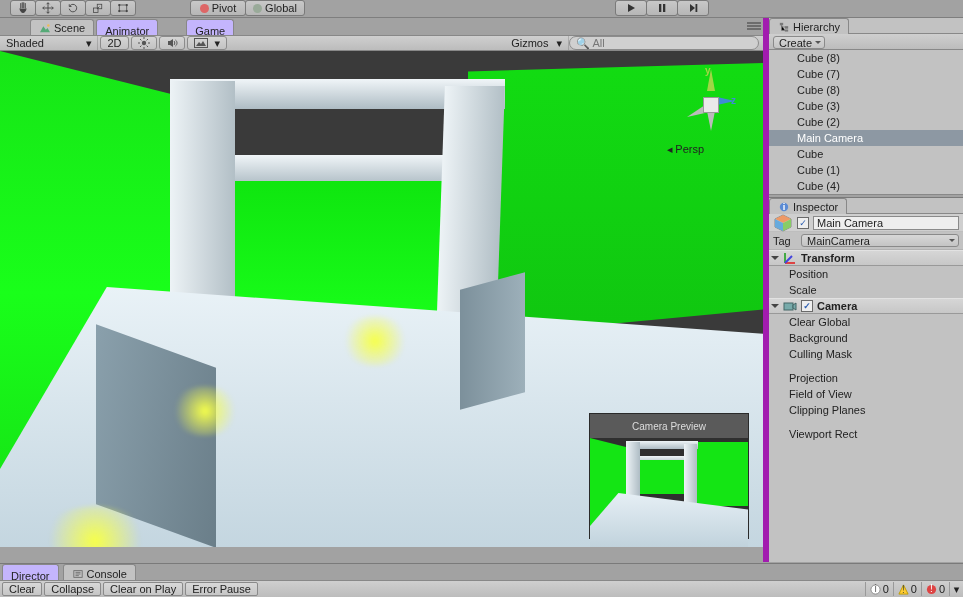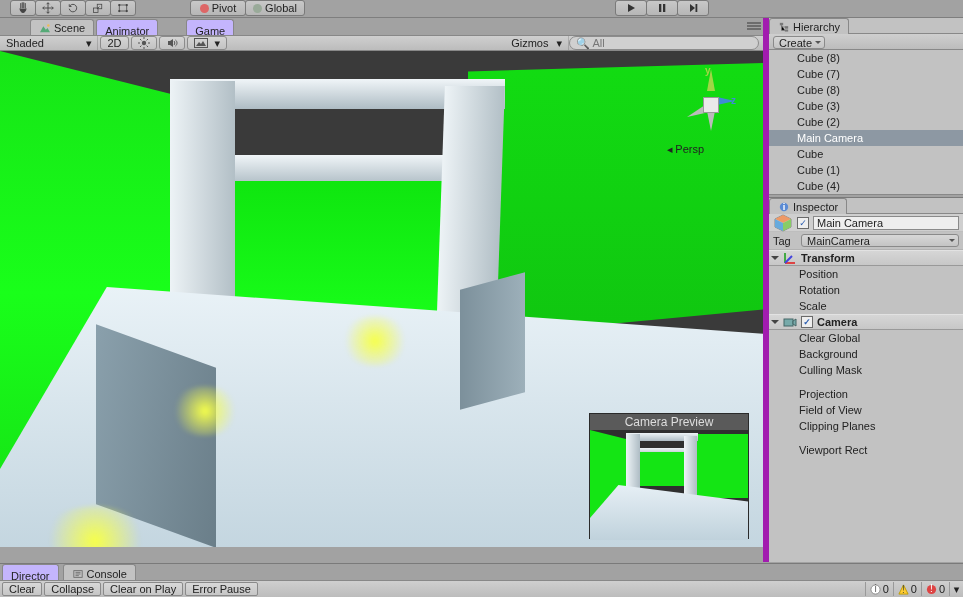--- a/index.html
+++ b/index.html
@@ -53,21 +53,21 @@
 .gizmo { position: absolute; right: 18px; top: 10px; width: 70px; height: 90px; }
 .gizmo .cube { position: absolute; left: 28px; top: 36px; width: 16px; height: 16px; background: #e9e9e9; border: 1px solid #999; }
 .gizmo .axis { position: absolute; font-size: 10px; font-weight: bold; }
 .gizmo .ay { left: 30px; top: 4px; color: #a2d546; }
 .gizmo .az { left: 56px; top: 34px; color: #3f8bd6; }
 .gizmo .persp { position: absolute; left: -8px; top: 82px; color: #9a9a9a; font-size: 10px; text-align: center; }
 .gizmo svg { position: absolute; left: 0; top: 0; }
 
 
 .campreview { position: absolute; right: 14px; bottom: 8px; width: 160px; height: 126px; background: #3a3a3a; border: 1px solid #2a2a2a; }
-.campreview .hdr { height: 16px; background: #5a5a5a; color: #ddd; font-size: 12px; display: flex; align-items: center; justify-content: center; }
+.campreview .hdr { height: 24px; background: #5a5a5a; color: #ddd; font-size: 10px; display: flex; align-items: center; justify-content: center; }
 .campreview .body { position: relative; width: 100%; height: 110px; background: #2f2f2f; overflow: hidden; }
 .cpv-floor { position: absolute; left: 0; bottom: 0; width: 100%; height: 55px; background: linear-gradient(#e6eff5,#c0d2dc); clip-path: polygon(0 100%,0 60%,18% 0,100% 30%,100% 100%); }
 .cpv-g { position: absolute; background: #14e514; }
 .cpv-g.l { left: 0; top: 0; width: 38px; height: 95px; clip-path: polygon(0 0,100% 10%,100% 75%,0 105%);}
 .cpv-g.r { right: 0; top: 4px; width: 62px; height: 64px; }
 .cpv-g.b { left: 48px; top: 22px; width: 48px; height: 34px; }
 .cpv-p { position: absolute; background: linear-gradient(90deg,#eef4f7,#aebcc4); }
 .cpv-p.p1 { left: 36px; top: 4px; width: 14px; height: 70px; }
 .cpv-p.p2 { left: 94px; top: 6px; width: 13px; height: 62px; }
 .cpv-b { position: absolute; left: 36px; top: 3px; width: 72px; height: 8px; background: linear-gradient(#eef4f7,#aebcc4); }
@@ -87,21 +87,21 @@
 
 .inspector { flex: 1; overflow: hidden; background: #c2c2c2; }
 .insp-row { height: 18px; display: flex; align-items: center; padding: 0 4px; gap: 4px; border-bottom: 1px solid rgba(0,0,0,.08); }
 .insp-row.head { background: #cfcfcf; }
 .go-icon { width: 20px; height: 20px; }
 .chk { width: 12px; height: 12px; border: 1px solid #6a6a6a; background: #eee; display: inline-flex; align-items: center; justify-content: center; font-size: 9px; color: #2b5db0; }
 .namefield { flex: 1; height: 14px; background: #eeeeee; border: 1px solid #8a8a8a; padding: 0 3px; font-size: 11px; }
 .comp-head { height: 16px; background: linear-gradient(#d6d6d6,#c7c7c7); border-top: 1px solid #e2e2e2; border-bottom: 1px solid #999; display: flex; align-items: center; padding-left: 2px; gap: 4px; font-weight: bold; }
 .tri { width: 0; height: 0; border: 4px solid transparent; border-top-color: #444; margin-top: 3px; }
 .comp-icon { width: 14px; height: 14px; }
-.prop { height: 16px; display: flex; align-items: center; padding-left: 30px; font-size: 11px; }
+.prop { height: 16px; display: flex; align-items: center; padding-left: 20px; font-size: 11px; }
 
 
 .bottomrow { position: absolute; left: 0; right: 0; bottom: 17px; height: 17px; background: #a2a2a2; border-top: 1px solid #7a7a7a; display: flex; align-items: flex-end; }
 .bottomrow .tab { margin-left: 2px; margin-top: 14px; }
 .consolebar { position: absolute; left: 0; right: 0; bottom: 0; height: 17px; background: linear-gradient(#cfcfcf,#bcbcbc); border-top: 1px solid #888; display: flex; align-items: center; }
 .consolebar .btn { height: 14px; padding: 0 6px; border: 1px solid #8a8a8a; background: linear-gradient(#d8d8d8,#c6c6c6); border-radius: 2px; margin-left: 2px; font-size: 10px; display: flex; align-items: center; }
 .consolebar .spacer { flex: 1; }
 .count { display: flex; align-items: center; gap: 2px; padding: 0 4px; border-left: 1px solid #999; height: 14px; }
 .count svg { width: 11px; height: 11px; }
 
@@ -355,21 +355,20 @@
       <span class="tri"></span>
       <svg class="comp-icon" viewBox="0 0 14 14">
           <path stroke="#d44" d="M2 12L12 12" stroke-width="2"></path>
           <path stroke="#4a4" d="M2 12L2 2" stroke-width="2"></path>
           <path stroke="#44d" d="M2 12L9 5" stroke-width="2"></path>
         </svg>
       <span>Transform</span>
     </div>
     <div id="transform-props">
         <div class="prop">Position</div>
-        <div class="prop">Rotation</div>
         <div class="prop">Scale</div>
       </div>
 
     <div class="comp-head">
       <span class="tri"></span>
       <svg class="comp-icon" viewBox="0 0 14 14">
           <rect x="1" y="4" width="9" height="7" fill="#7aa" stroke="#466"></rect>
           <path fill="#7aa" stroke="#466" d="M10 6l3-2v7l-3-2z"></path>
         </svg>
       <span class="chk">✓</span>

